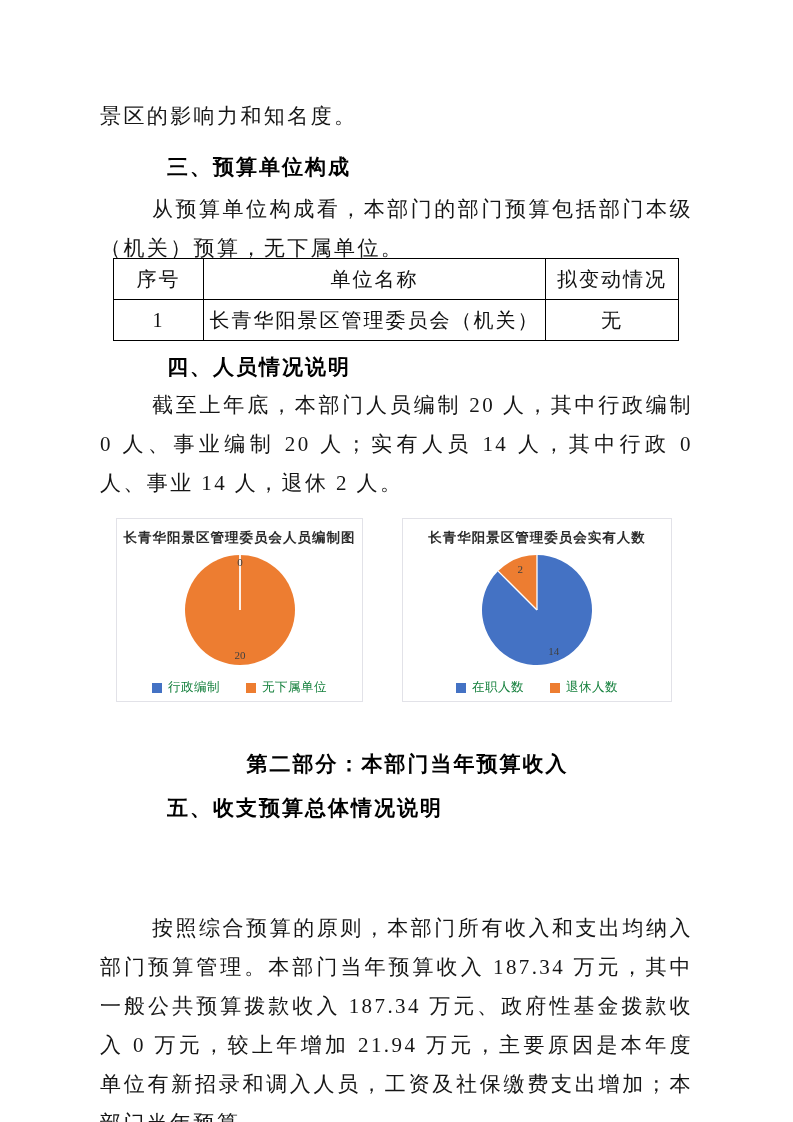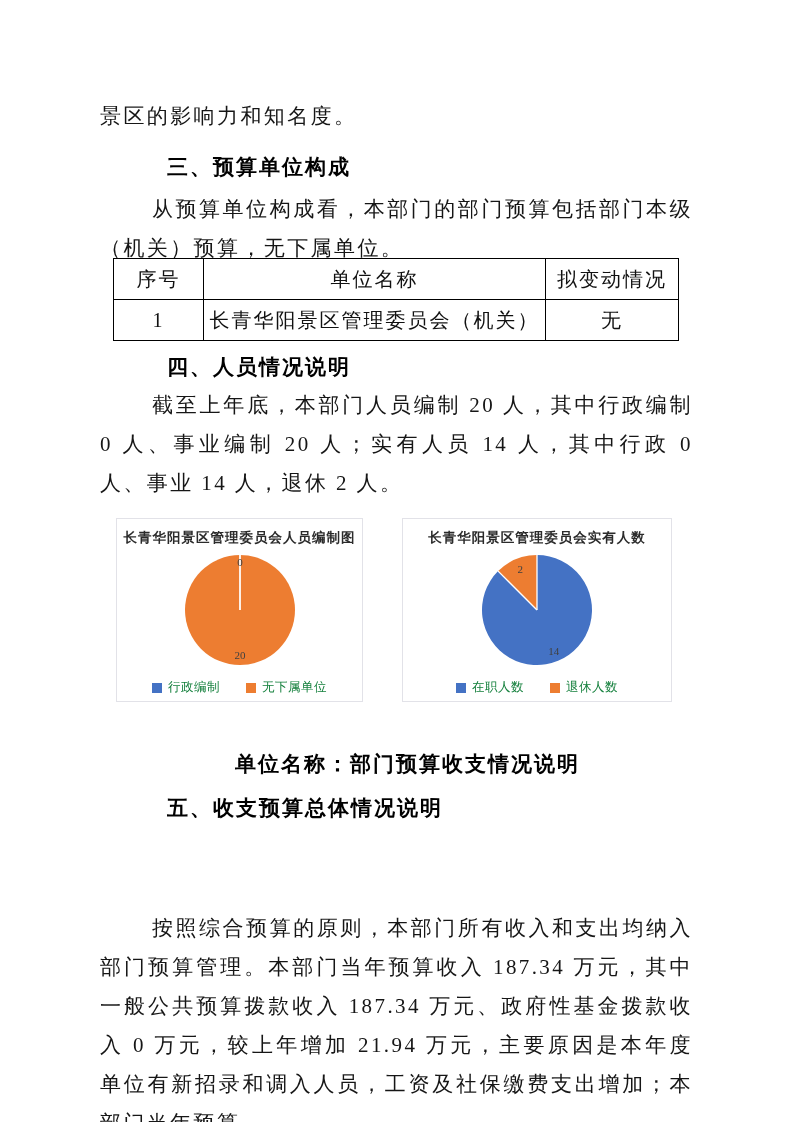--- a/index.html
+++ b/index.html
@@ -117,19 +117,19 @@
           <span class="legend-swatch" style="background: rgb(68, 114, 196);"></span>
           <span class="legend-label">在职人数</span>
         </span>
         <span class="legend-item">
           <span class="legend-swatch" style="background: rgb(237, 125, 49);"></span>
           <span class="legend-label">退休人数</span>
         </span>
       </div>
   </div>
 
-  <div class="heading center-heading" style="top:744px;">单位名称：部门预算收支情况说明</div>
+  <div class="heading center-heading" style="top:744px;">第二部分：本部门当年预算收入</div>
 
   <div class="heading" style="top:788px;">五、收支预算总体情况说明</div>
 
   <p class="body-text indent" style="top:877px;margin-top:32px;">按照综合预算的原则，本部门所有收入和支出均纳入部门预算管理。本部门当年预算收入 187.34 万元，其中一般公共预算拨款收入 187.34 万元、政府性基金拨款收入 0 万元，较上年增加 21.94 万元，主要原因是本年度单位有新招录和调入人员，工资及社保缴费支出增加；本部门当年预算</p>
 
 </div>
 
 </body></html>

